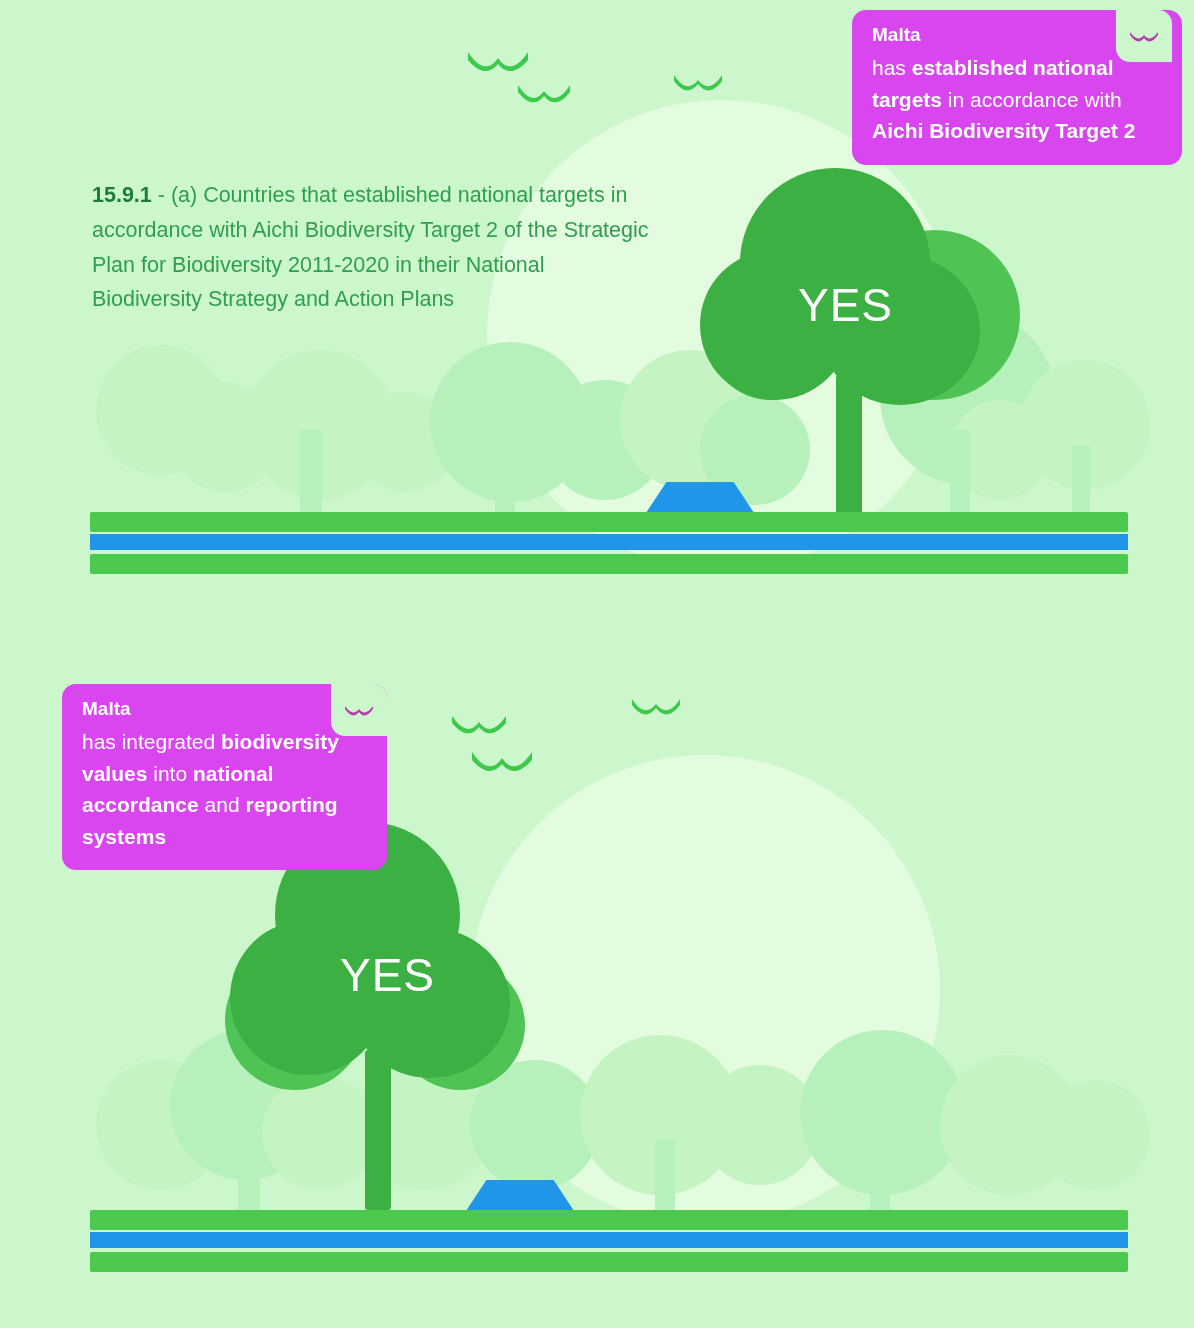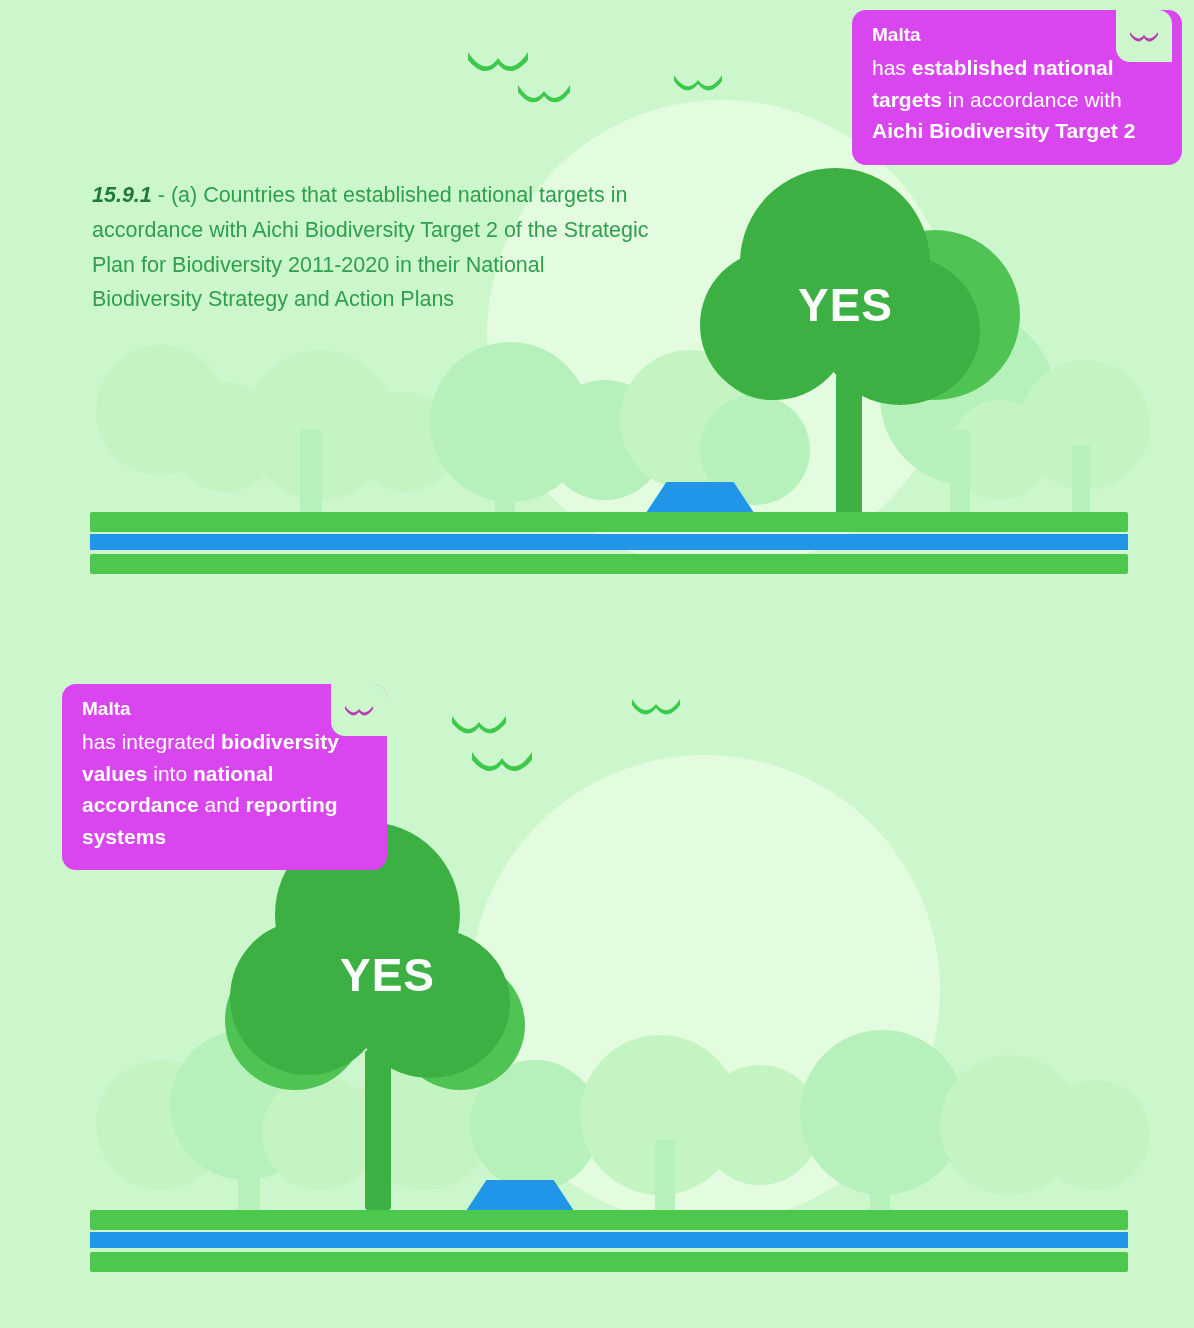--- a/index.html
+++ b/index.html
@@ -93,21 +93,21 @@
   .tree .blob.mid { background: #4fc455; }
   .tree .trunk {
     position: absolute;
     background: #3cb043;
     border-radius: 3px;
   }
   .yes-label {
     position: absolute;
     color: #ffffff;
     font-size: 46px;
-    font-weight: bold;
+    font-weight: normal;
     letter-spacing: 1px;
     z-index: 6;
   }
 
   
   .bird {
     position: absolute;
     width: 46px;
     height: 18px;
     pointer-events: none;
@@ -124,21 +124,20 @@
   }
   .desc {
     position: absolute;
     font-size: 21.5px;
     line-height: 1.62;
     color: #2f9e4f;
   }
   .desc b {
     color: #1f7a3d;
     font-weight: bold;
-    font-style: italic;
   }
   #desc-top { left: 92px; top: 178px; width: 560px; text-align: left; }
   #desc-bottom { right: 64px; top: 855px; width: 570px; text-align: right; }
 
   
   .callout {
     position: absolute;
     background: #d946ef;
     color: #ffffff;
     border-radius: 14px;

